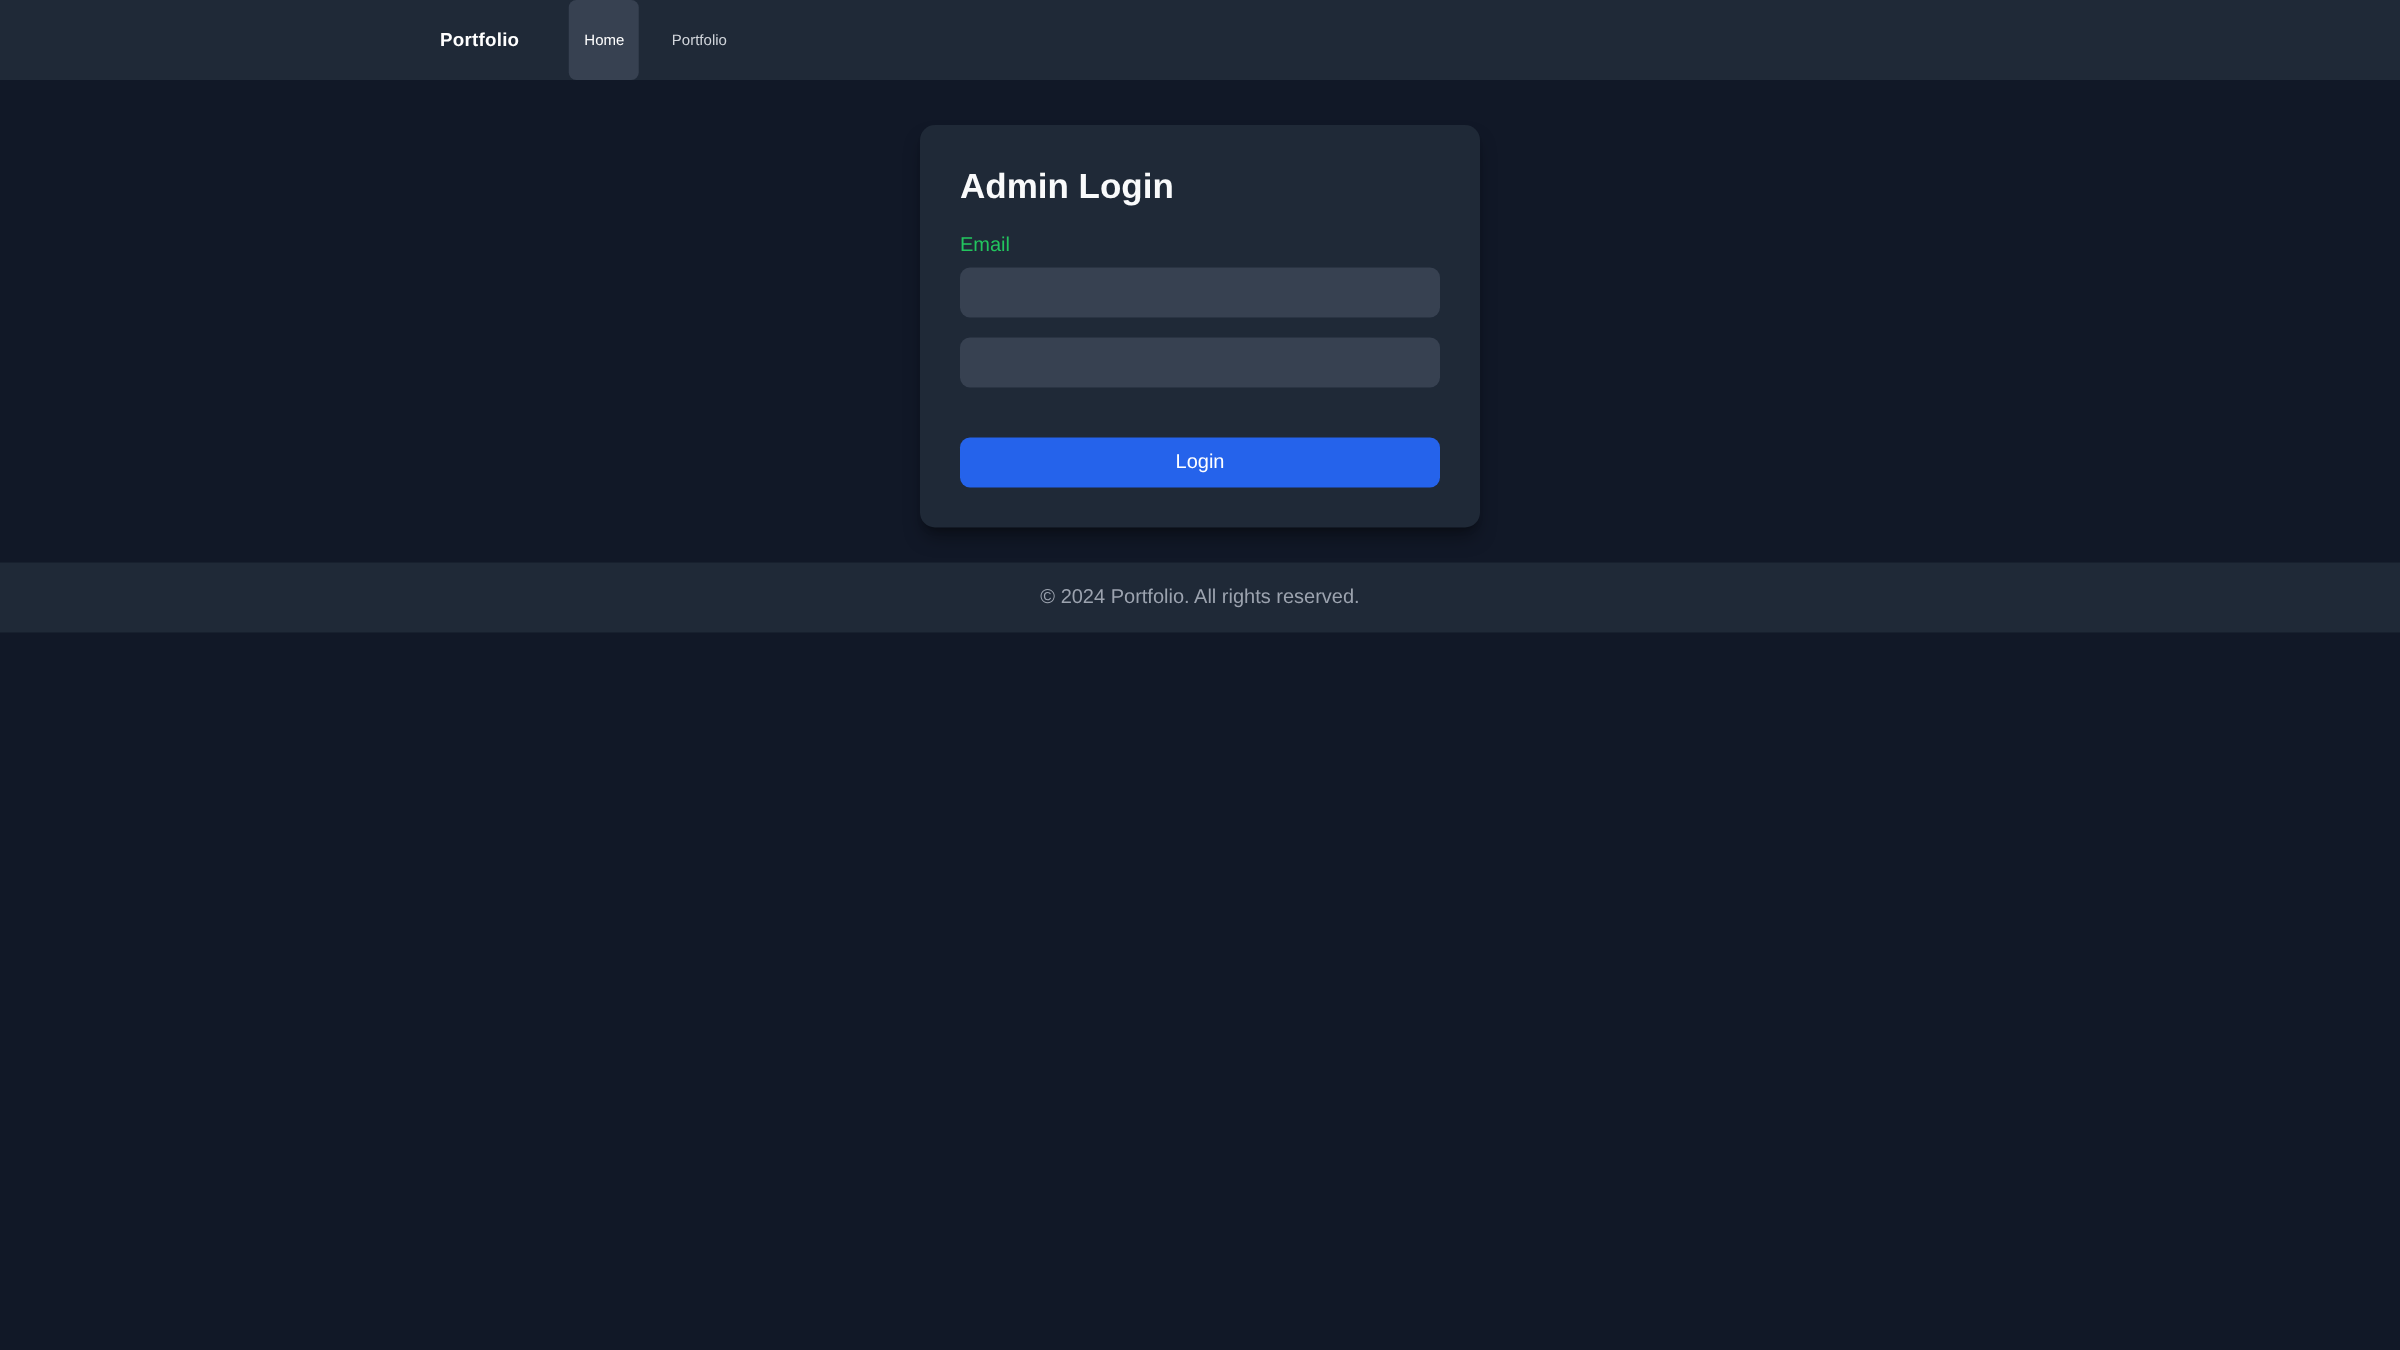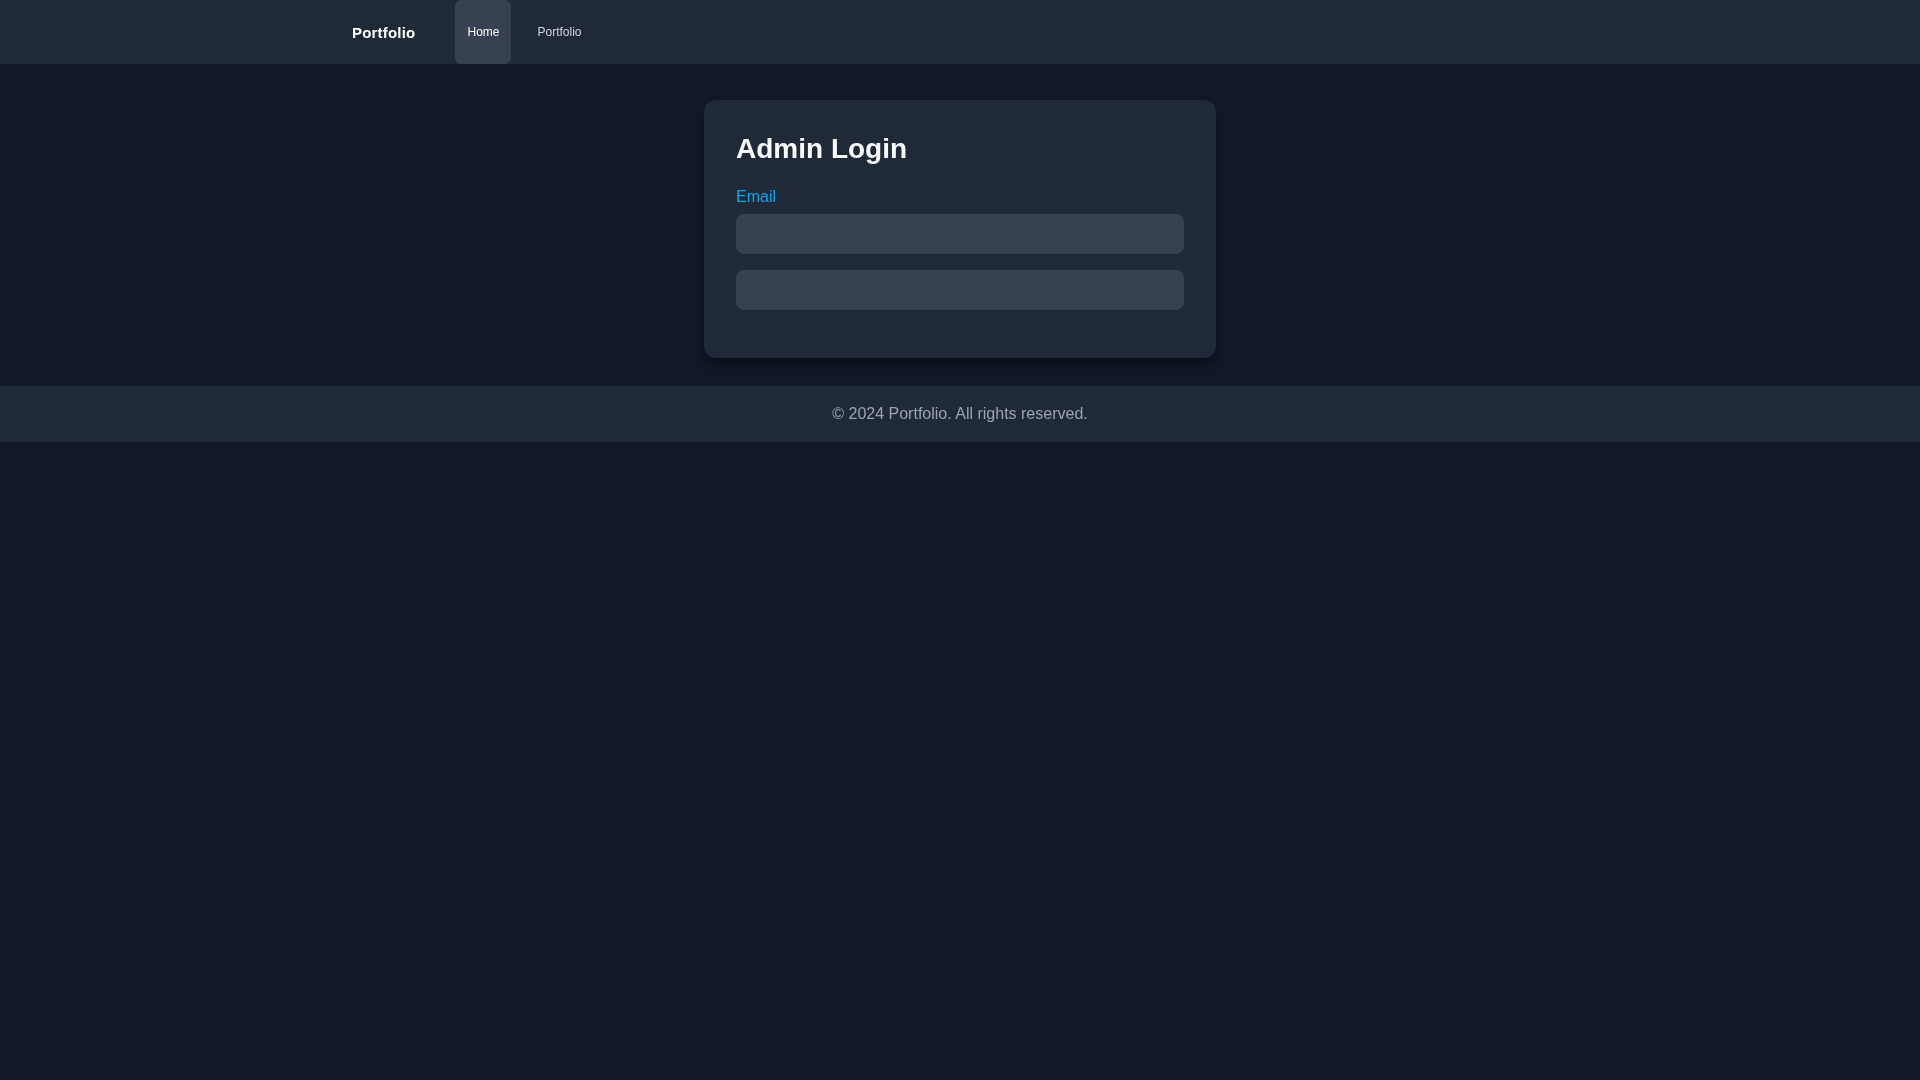--- a/index.html
+++ b/index.html
@@ -49,38 +49,38 @@
     background: #374151;
     color: #ffffff;
   }
 
   
   .main {
     background: #111827;
     padding: 36px 0 28px 0;
   }
   .login-card {
-    width: 512px;
+    width: 448px;
     margin: 0 auto;
     background: #1f2937;
     border-radius: 12px;
     padding: 32px;
     box-shadow: 0 10px 15px -3px rgba(0,0,0,0.35), 0 4px 6px -4px rgba(0,0,0,0.35);
   }
   .card-title {
     color: #f9fafb;
     font-size: 28px;
     line-height: 34px;
     font-weight: bold;
     margin-bottom: 20px;
   }
   .field-group { margin-bottom: 16px; }
   .field-label {
     display: block;
-    color: #0ea5e9;
+    color: #22c55e;
     font-size: 16px;
     line-height: 22px;
     margin-bottom: 6px;
   }
   .text-input {
     width: 100%;
     height: 40px;
     background: #374151;
     border: none;
     border-radius: 8px;
@@ -135,18 +135,19 @@
 
     <div class="field-group">
       <label class="field-label">Email</label>
       <input class="text-input" type="email" aria-label="Email" style="">
     </div>
 
     <div class="field-group">
       <input class="text-input" type="password" aria-label="Password" style="">
     </div>
 
+    <button class="submit-btn">Login</button>
   </section>
 </main>
 
 <footer class="footer">
   <div class="footer-text">© 2024 Portfolio. All rights reserved.</div>
 </footer>
 
 </body></html>

